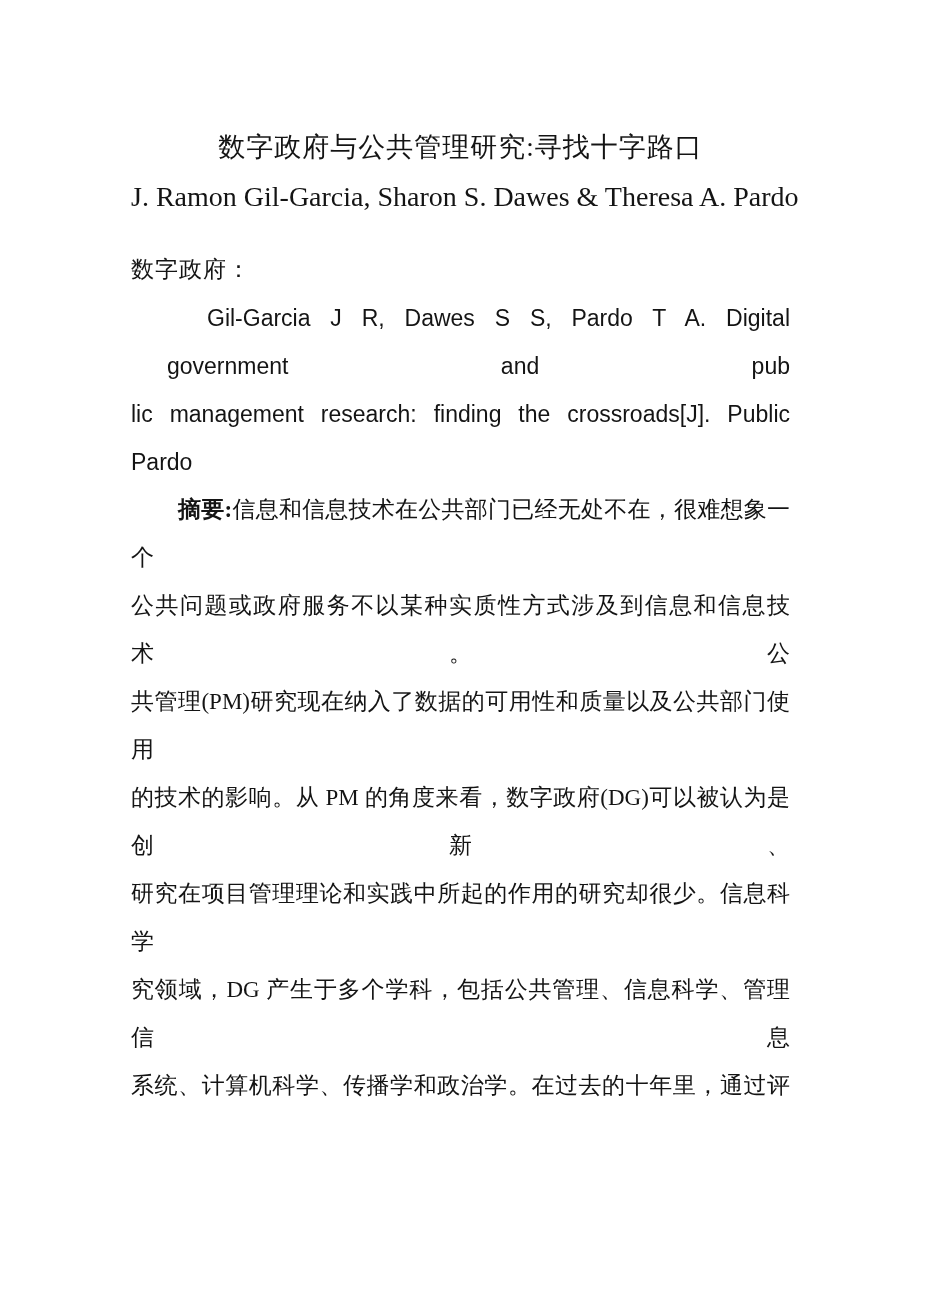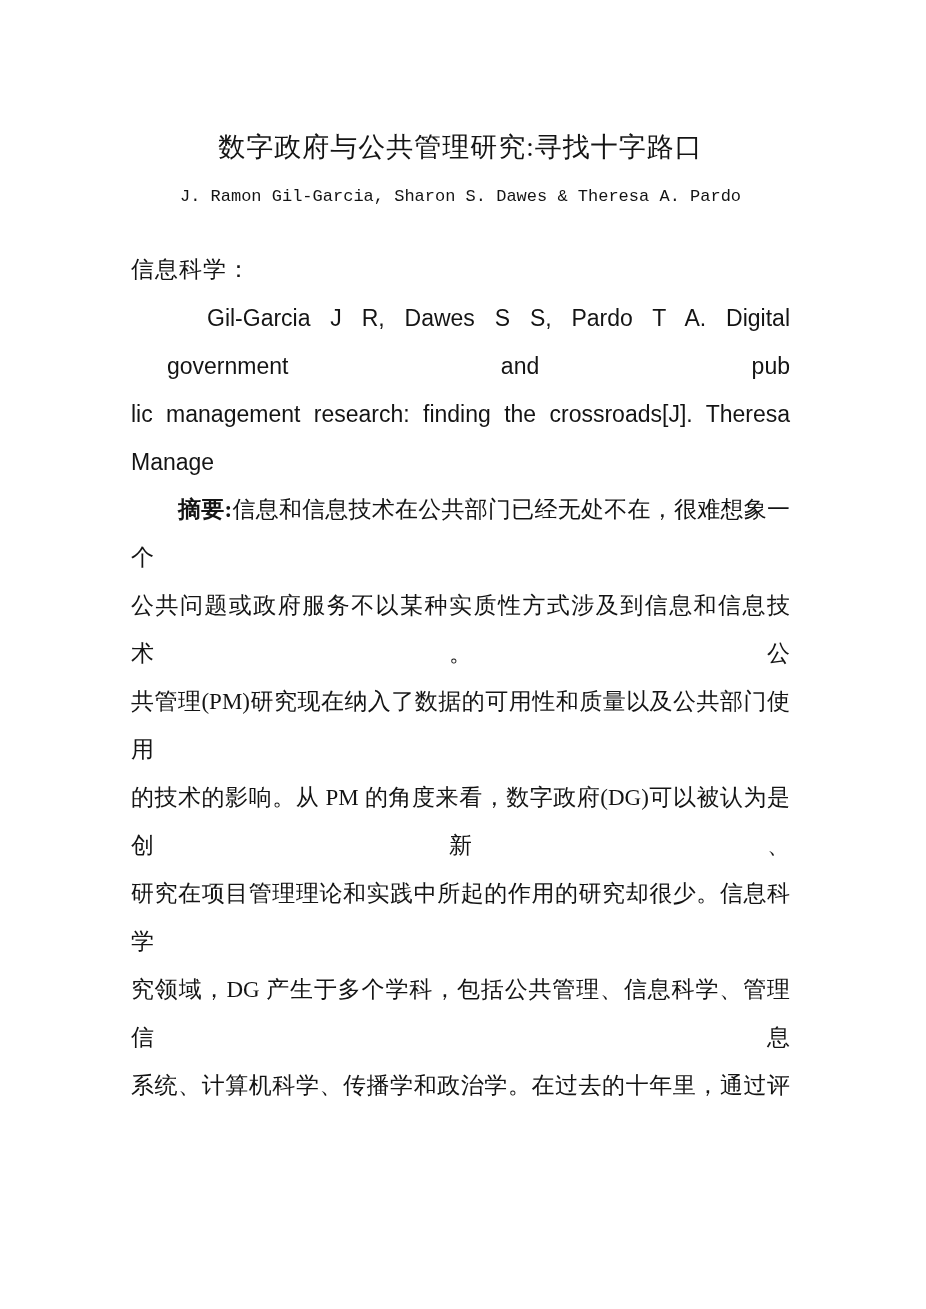--- a/index.html
+++ b/index.html
@@ -23,22 +23,22 @@
     font-family: "Liberation Serif", "DejaVu Serif", serif;
     font-size: 27px;
     line-height: 42px;
     font-weight: 400;
     text-align: center;
     letter-spacing: 1px;
     white-space: nowrap;
   }
   .authors {
     margin-top: 6px;
-    font-family: Liberation Mono, monospace;
-    font-size: 17px;
+    font-family: Liberation Serif, serif;
+    font-size: 28px;
     line-height: 46px;
     text-align: center;
     white-space: nowrap;
   }
   .cn {
     font-family: "Liberation Serif", "DejaVu Serif", serif;
     font-size: 23px;
     line-height: 48px;
   }
   .source-line {
@@ -65,25 +65,25 @@
 </head>
 <body>
 
 <div class="page">
   <div class="content">
 
     <div class="doc-title">数字政府与公共管理研究:寻找十字路口</div>
 
     <div class="authors">J. Ramon Gil-Garcia, Sharon S. Dawes &amp; Theresa A. Pardo</div>
 
-    <div class="cn source-line">信息科学：</div>
+    <div class="cn source-line">数字政府：</div>
 
     <div class="citation">
         <div class="line indent-1">Gil-Garcia J R, Dawes S S, Pardo T A. Digital government and pub</div>
-        <div class="line">lic management research: finding the crossroads[J]. Theresa Manage</div>
+        <div class="line">lic management research: finding the crossroads[J]. Public Pardo</div>
       </div>
 
     <div class="cn line indent-2"><span class="bold-label">摘要:</span><span>信息和信息技术在公共部门已经无处不在，很难想象一个</span></div>
 
     <div class="cn">
         <div class="line">公共问题或政府服务不以某种实质性方式涉及到信息和信息技术。公</div>
         <div class="line">共管理(PM)研究现在纳入了数据的可用性和质量以及公共部门使用</div>
         <div class="line">的技术的影响。从 PM 的角度来看，数字政府(DG)可以被认为是创新、</div>
         <div class="line">研究在项目管理理论和实践中所起的作用的研究却很少。信息科学</div>
         <div class="line">究领域，DG 产生于多个学科，包括公共管理、信息科学、管理信息</div>

